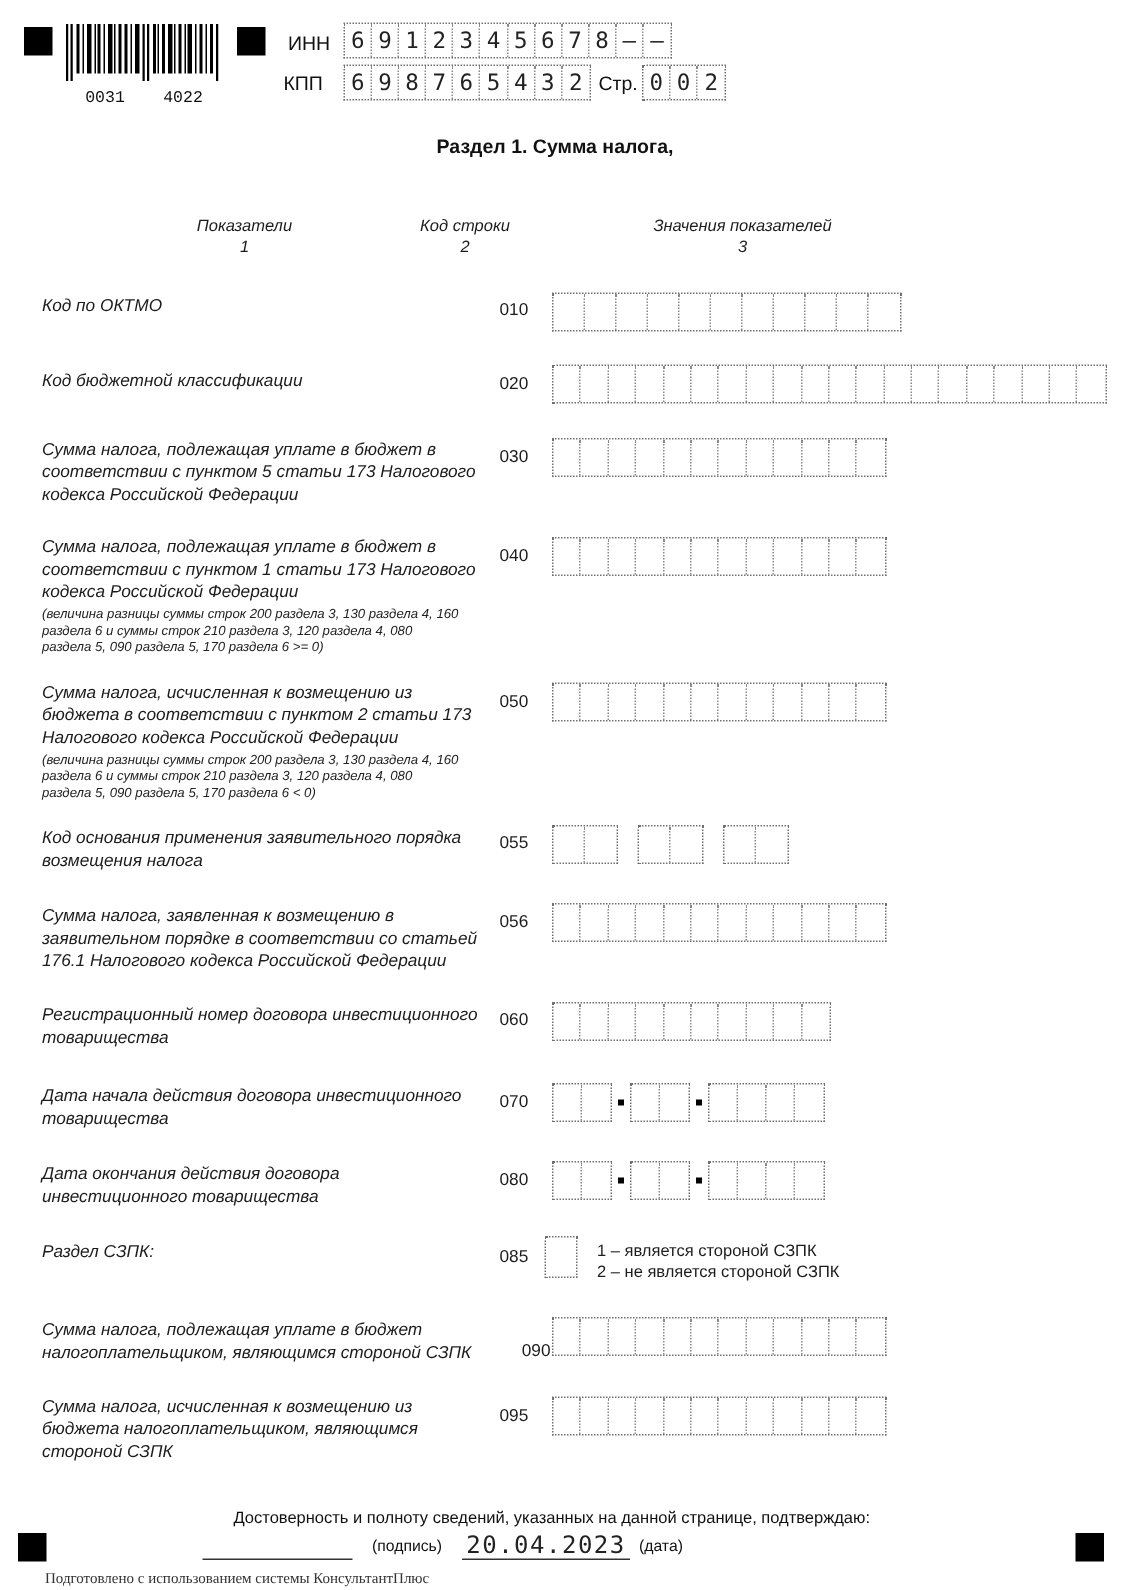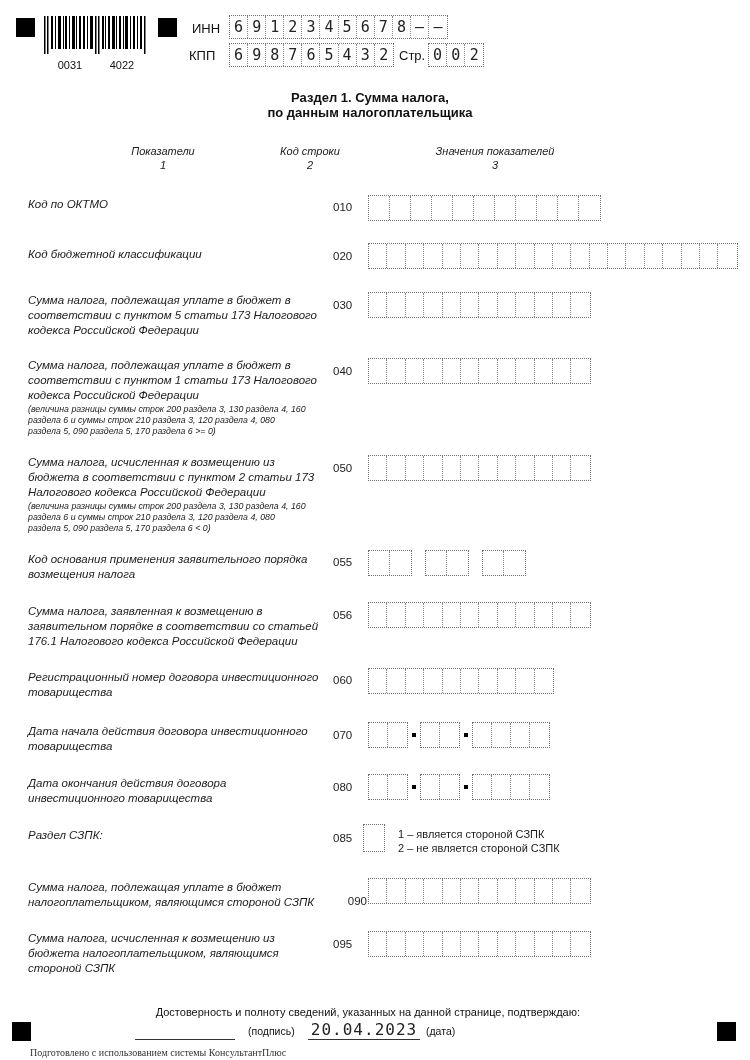--- a/index.html
+++ b/index.html
@@ -4,21 +4,21 @@
 <style>
   html,body{margin:0;padding:0;background:#e8e8e8;}
   .page{
     position:relative;width:750px;height:1060px;background:#ffffff;
     font-family:"Liberation Sans",sans-serif;color:#1c1c1c;overflow:hidden;
     margin:0 auto;
   }
   .abs{position:absolute;}
   .blacksq{position:absolute;width:19px;height:19px;background:#000;}
   
-  .barcode{position:absolute;left:44px;top:16px;width:104px;}
+  .barcode{position:absolute;left:44px;top:16px;width:104px;font-family:Liberation Mono, monospace;}
   .barcode-text{display:flex;justify-content:space-around;font-size:11px;color:#111;margin-top:1px;}
   
   .idlabel{position:absolute;font-size:13px;color:#111;}
   .cellbox{display:flex;border:1px dotted #707070;background:#fff;box-sizing:content-box;}
   .cell{border-right:1px dotted #8a8a8a;display:flex;align-items:center;justify-content:center;
         font-family:"DejaVu Sans Mono",monospace;color:#222;box-sizing:border-box;}
   .cell:last-child{border-right:none;}
   .idcell{font-size:15px;}
   
   .title{position:absolute;left:0;top:90px;width:740px;text-align:center;
@@ -121,21 +121,20 @@
   <div id="str-cells" class="abs" style="left:428px;top:43px;">
       <div class="cellbox">
         <div class="cell idcell" style="width: 18.1px; height: 22px;">0</div>
         <div class="cell idcell" style="width: 18.1px; height: 22px;">0</div>
         <div class="cell idcell" style="width: 18.1px; height: 22px;">2</div>
       </div>
     </div>
 
   <div class="title">
     <div>Раздел 1. Сумма налога,</div>
-    <div>по данным налогоплательщика</div>
   </div>
 
   <div class="colhead" style="left:103px;top:144px;width:120px;">
     <div>Показатели</div>
     <div>1</div>
   </div>
   <div class="colhead" style="left:250px;top:144px;width:120px;">
     <div>Код строки</div>
     <div>2</div>
   </div>

